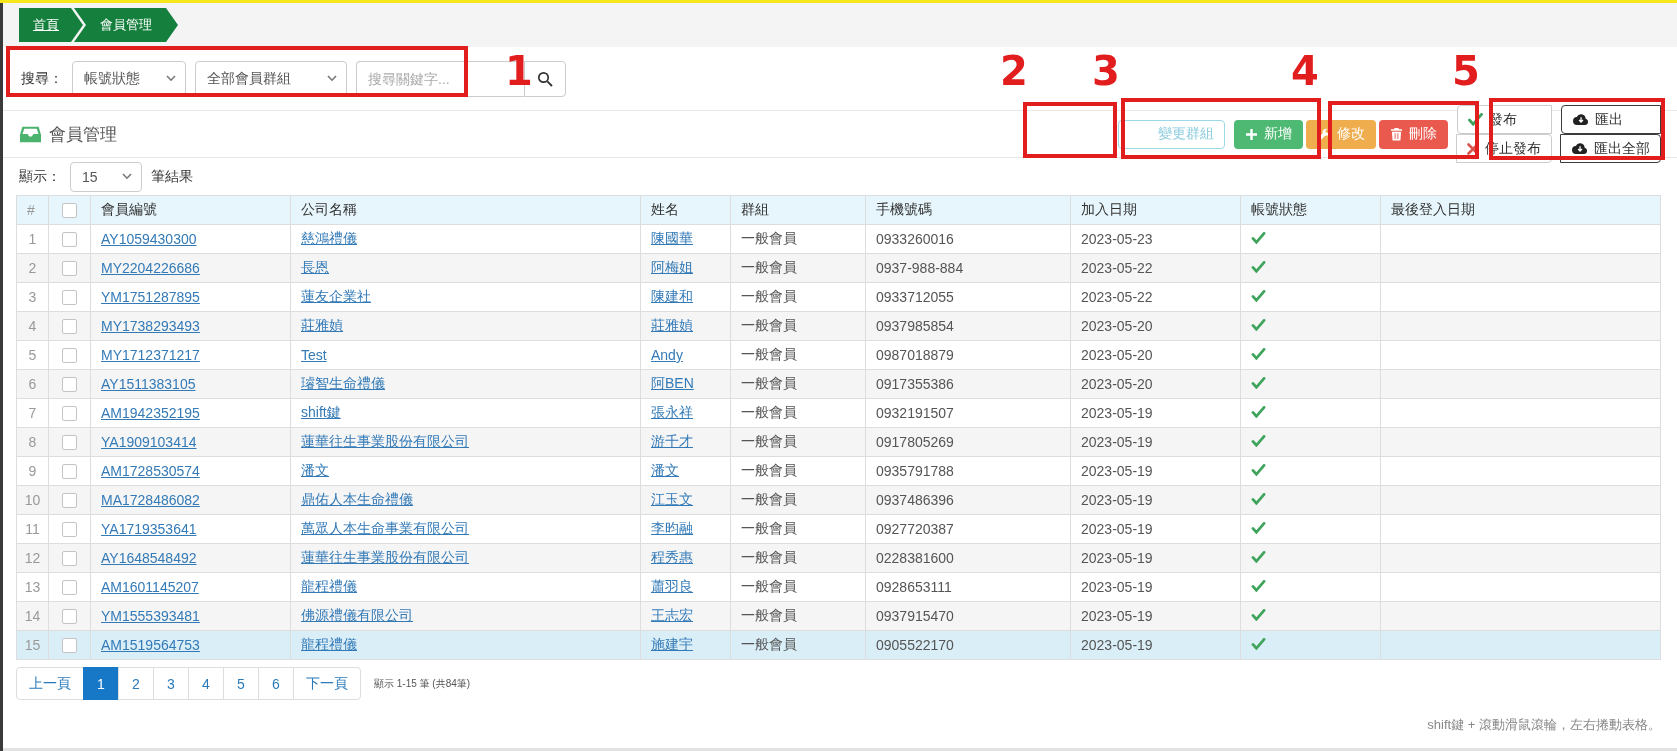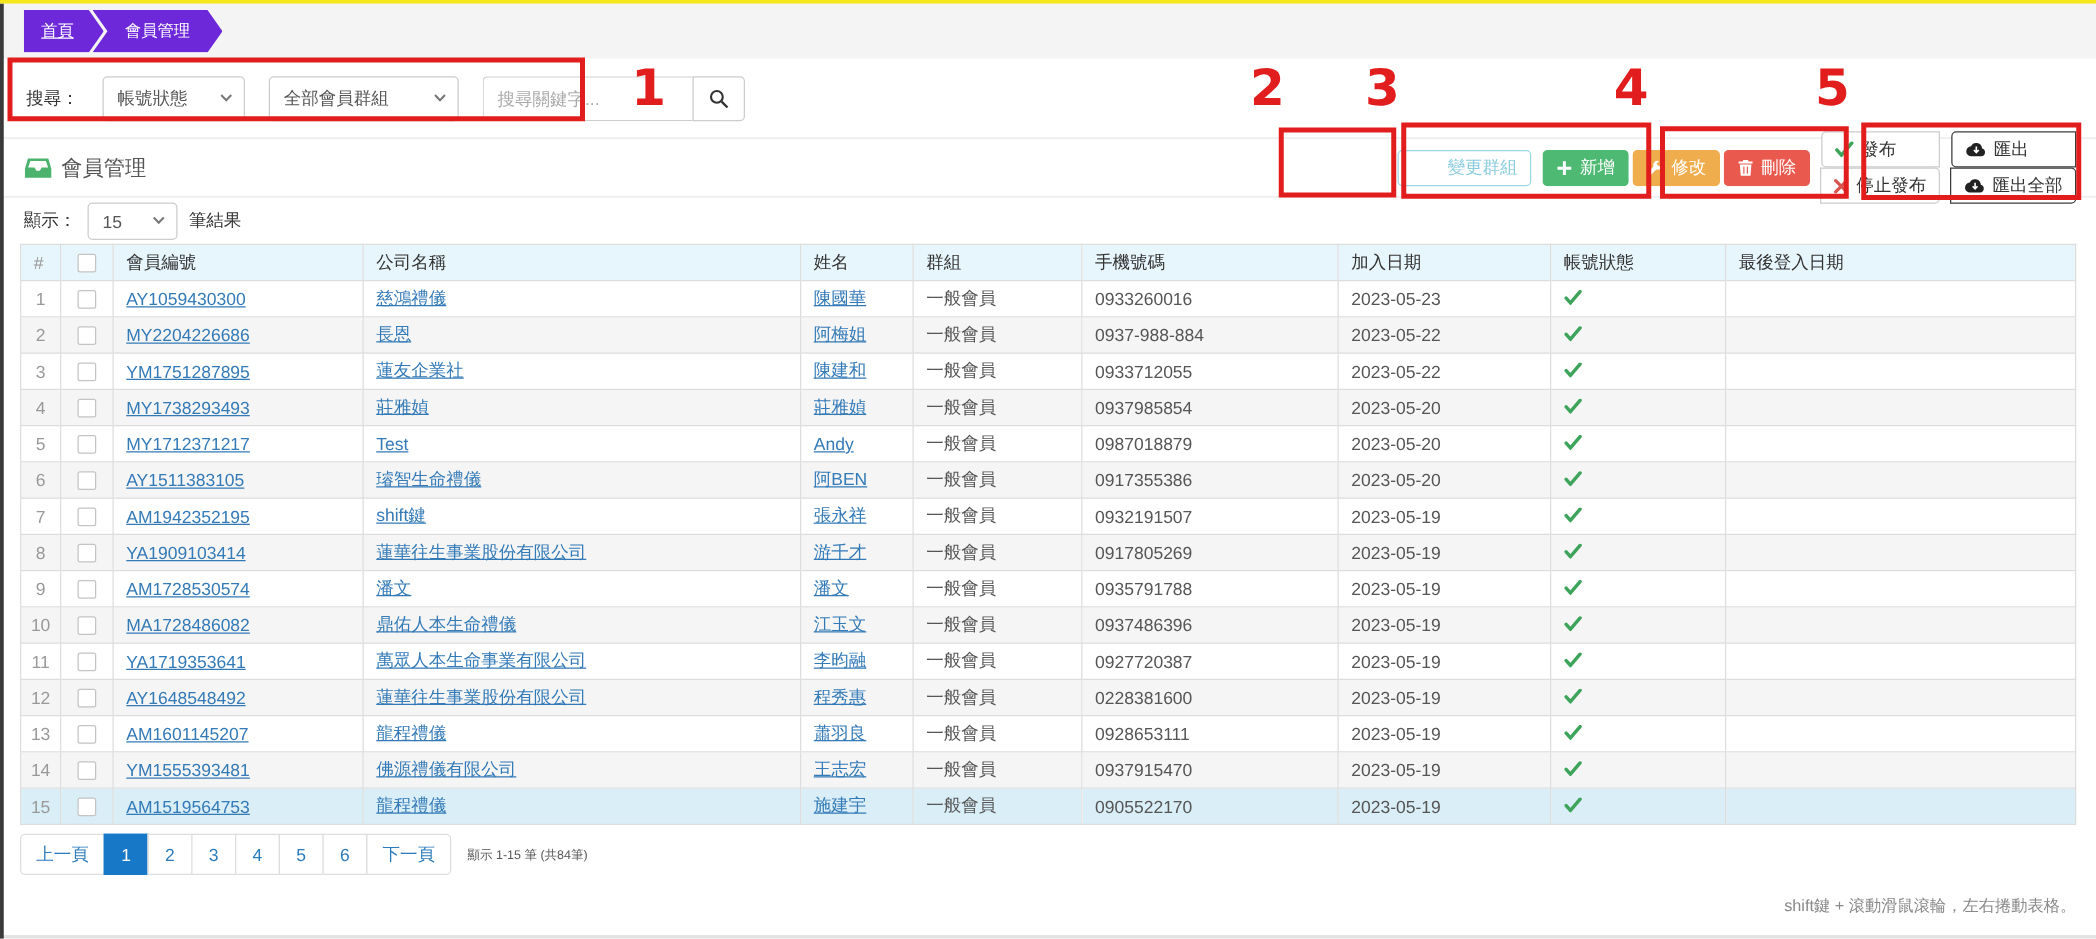--- a/index.html
+++ b/index.html
@@ -6,27 +6,27 @@
   html,body { width:1677px; height:751px; overflow:hidden; }
   body { font-family:"Liberation Sans","DejaVu Sans",sans-serif; background:#fff; }
   .page { position:relative; width:1677px; height:751px; background:#fff; }
 
   .top-yellow { height:3px; background:#f6e71d; width:100%; }
   .left-edge { position:absolute; left:0; top:3px; bottom:0; width:3px; background:#3a3a3a; z-index:5; }
   .bottom-strip { position:absolute; left:0; right:0; bottom:0; height:3px; background:#e2e2e2; }
 
   
   .crumb-band { height:44px; background:#f4f4f4; display:flex; align-items:center; padding-left:19px; }
-  .crumb { background:#6d28d9; color:#fff; font-size:13px; height:34px; display:flex; align-items:center; cursor:default; }
+  .crumb { background:#15803d; color:#fff; font-size:13px; height:34px; display:flex; align-items:center; cursor:default; }
   .crumb-first { padding:0 24px 0 14px; clip-path:polygon(0 0, calc(100% - 12px) 0, 100% 50%, calc(100% - 12px) 100%, 0 100%); cursor:pointer; }
   .crumb-first span { text-decoration:underline; }
   .crumb-next { margin-left:-9px; padding:0 26px 0 26px; clip-path:polygon(0 0, calc(100% - 12px) 0, 100% 50%, calc(100% - 12px) 100%, 0 100%, 12px 50%); }
 
   
-  .search-row { height:64px; display:flex; align-items:center; gap:19px; padding-left:21px; background:#fff; border-bottom:1px solid #e8e8e8; }
+  .search-row { height:64px; display:flex; align-items:center; gap:9px; padding-left:21px; background:#fff; border-bottom:1px solid #e8e8e8; }
   .search-row .lbl { font-size:14px; color:#333; }
   .sel { display:inline-flex; align-items:center; justify-content:space-between; border:1px solid #ccc; border-radius:4px; background:#fff; height:36px; padding:0 9px 0 11px; color:#555; font-size:14px; cursor:pointer; }
   .sel svg { margin-left:8px; }
   .sel-status { width:114px; }
   .sel-group { width:152px; }
   .input-group { display:inline-flex; }
   .input-group input { width:168px; height:36px; border:1px solid #ccc; border-right:none; border-radius:4px 0 0 4px; padding:0 11px; font-size:14px; color:#555; font-family:inherit; outline:none; }
   .input-group input::placeholder { color:#aaa; }
   .search-btn { width:42px; height:36px; border:1px solid #ccc; background:#fff; border-radius:0 4px 4px 0; display:flex; align-items:center; justify-content:center; cursor:pointer; }
 

